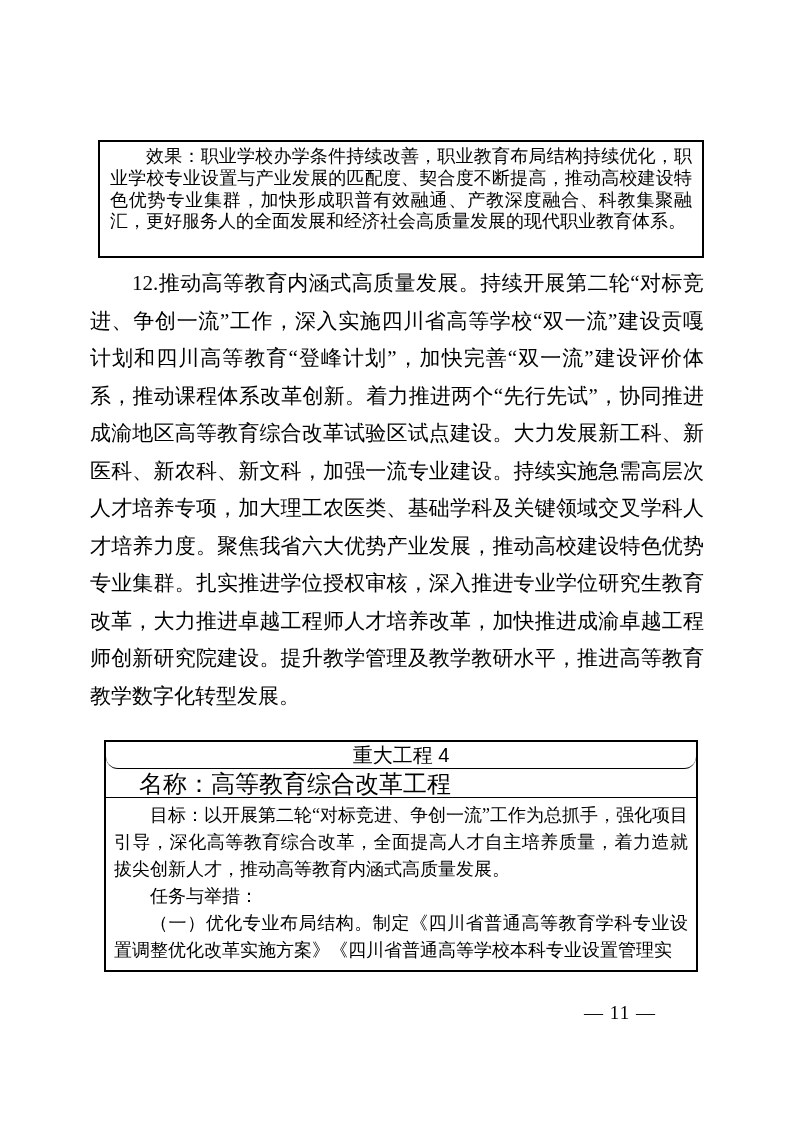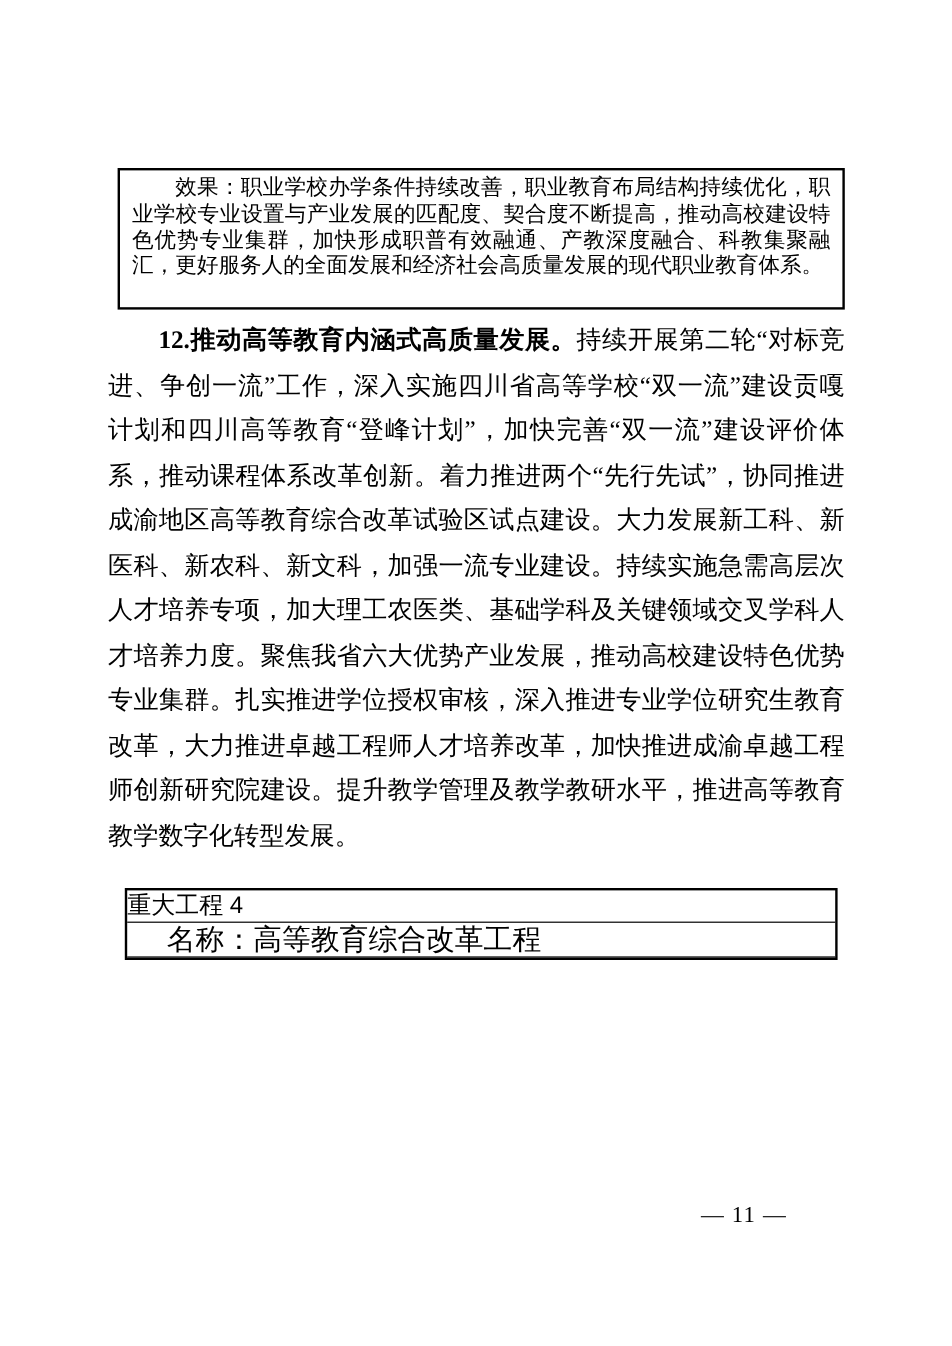--- a/index.html
+++ b/index.html
@@ -9,21 +9,21 @@
     height: 1122px;
     position: relative;
     font-family: "Liberation Serif", serif;
     color: #000000;
     overflow: hidden;
   }
   .hei {
     font-family: "Liberation Sans", sans-serif;
     font-weight: 400;
   }
-  .bold { font-weight: 700; }
+  .bold { font-weight: 400; }
 
   
   .effect-box {
     position: absolute;
     left: 98px;
     top: 140px;
     width: 606px;
     height: 118px;
     border: 2px solid #000000;
     padding: 4px 10px;
@@ -49,23 +49,24 @@
   .project-table {
     position: absolute;
     left: 104px;
     top: 740px;
     width: 594px;
     border: 2px solid #000000;
   }
   .pt-title-row {
     height: 27px;
     line-height: 27px;
-    text-align: left;
+    text-align: center;
     border-bottom: 1px solid #000000;
     font-size: 20px;
+    border-radius: 12px;
   }
   .pt-name-row {
     height: 29px;
     line-height: 29px;
     border-bottom: 1px solid #000000;
     padding-left: 33px;
     font-size: 24px;
   }
   .pt-body {
     padding: 4px 8px 6px 8px;
@@ -99,17 +100,24 @@
     <span class="bold">12.推动高等教育内涵式高质量发展。</span><span>持续开展第二轮“对标竞进、争创一流”工作，深入实施四川省高等学校“双一流”建设贡嘎计划和四川高等教育“登峰计划”，加快完善“双一流”建设评价体系，推动课程体系改革创新。着力推进两个“先行先试”，协同推进成渝地区高等教育综合改革试验区试点建设。大力发展新工科、新医科、新农科、新文科，加强一流专业建设。持续实施急需高层次人才培养专项，加大理工农医类、基础学科及关键领域交叉学科人才培养力度。聚焦我省六大优势产业发展，推动高校建设特色优势专业集群。扎实推进学位授权审核，深入推进专业学位研究生教育改革，大力推进卓越工程师人才培养改革，加快推进成渝卓越工程师创新研究院建设。提升教学管理及教学教研水平，推进高等教育教学数字化转型发展。</span>
   </p>
 
   <div class="project-table">
     <div class="pt-title-row hei">重大工程 4</div>
 
     <div class="pt-name-row">
       <span class="hei">名称：</span><span class="hei">高等教育综合改革工程</span>
     </div>
 
+    <div class="pt-body">
+      <p>
+        <span class="hei">目标：</span><span>以开展第二轮“对标竞进、争创一流”工作为总抓手，强化项目引导，深化高等教育综合改革，全面提高人才自主培养质量，着力造就拔尖创新人才，推动高等教育内涵式高质量发展。</span>
+      </p>
+      <p class="hei">任务与举措：</p>
+      <p>（一）优化专业布局结构。制定《四川省普通高等教育学科专业设置调整优化改革实施方案》《四川省普通高等学校本科专业设置管理实</p>
+    </div>
   </div>
 
   <div class="page-number">— 11 —</div>
 
 </div>
 
 </body></html>

